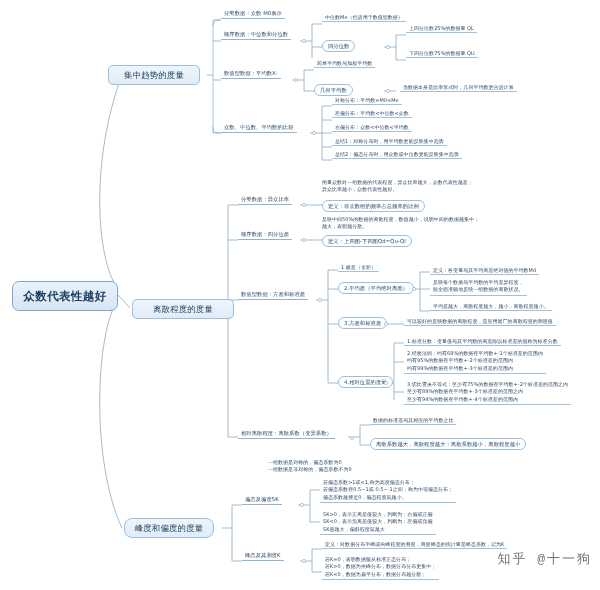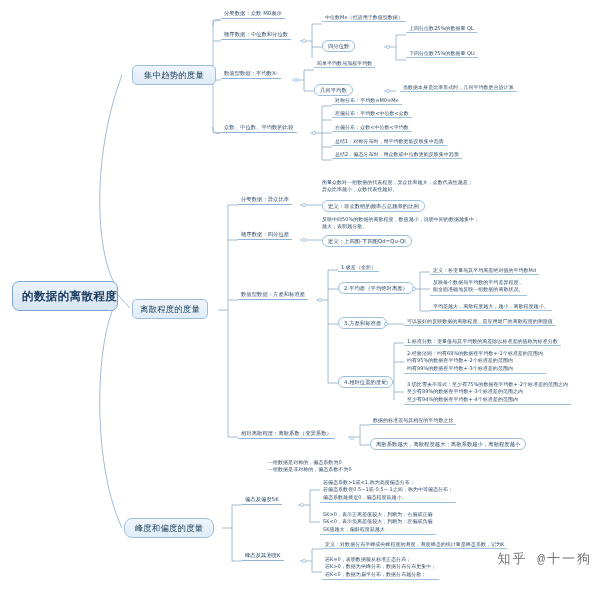--- a/index.html
+++ b/index.html
@@ -190,24 +190,24 @@
       <path d="M310 490 L 320 490"></path>
       <path d="M310 522 L 320 522"></path>
 
       <path d="M300 561 L 312 561"></path>
       <path d="M312 549 L 312 572"></path>
       <path d="M312 549 L 322 549"></path>
       <path d="M312 572 L 322 572"></path>
     </g>
   </svg>
 
-  <div class="node root" style="left:12px; top:281px; width:106px;">的数据的离散程度</div>
-
-  <div class="node l1" style="left:132px; top:65px; width:84px;">集中趋势的度量</div>
-  <div class="node l1" style="left:132px; top:299px; width:76px;">离散程度的度量</div>
+  <div class="node root" style="left:12px; top:281px; width:106px;">众数代表性越好</div>
+
+  <div class="node l1" style="left:108px; top:65px; width:92px;">集中趋势的度量</div>
+  <div class="node l1" style="left:132px; top:299px; width:102px;">离散程度的度量</div>
   <div class="node l1" style="left:124px; top:518px; width:90px;border-radius:8px;">峰度和偏度的度量</div>
 
   <div class="node l2" style="left:221px; top:10px;">分类数据：众数 M0表示</div>
 
   <div class="node l2" style="left:221px; top:31px;">顺序数据：中位数和分位数</div>
   <div class="bullet" style="left:302px; top:39px;"></div>
 
   <div class="node l3" style="left:322px; top:14px;">中位数Me（也适用于数值型数据）</div>
   <div class="node pill" style="left:322px; top:40px;">四分位数</div>
   <div class="bullet" style="left:386px; top:45px;"></div>

